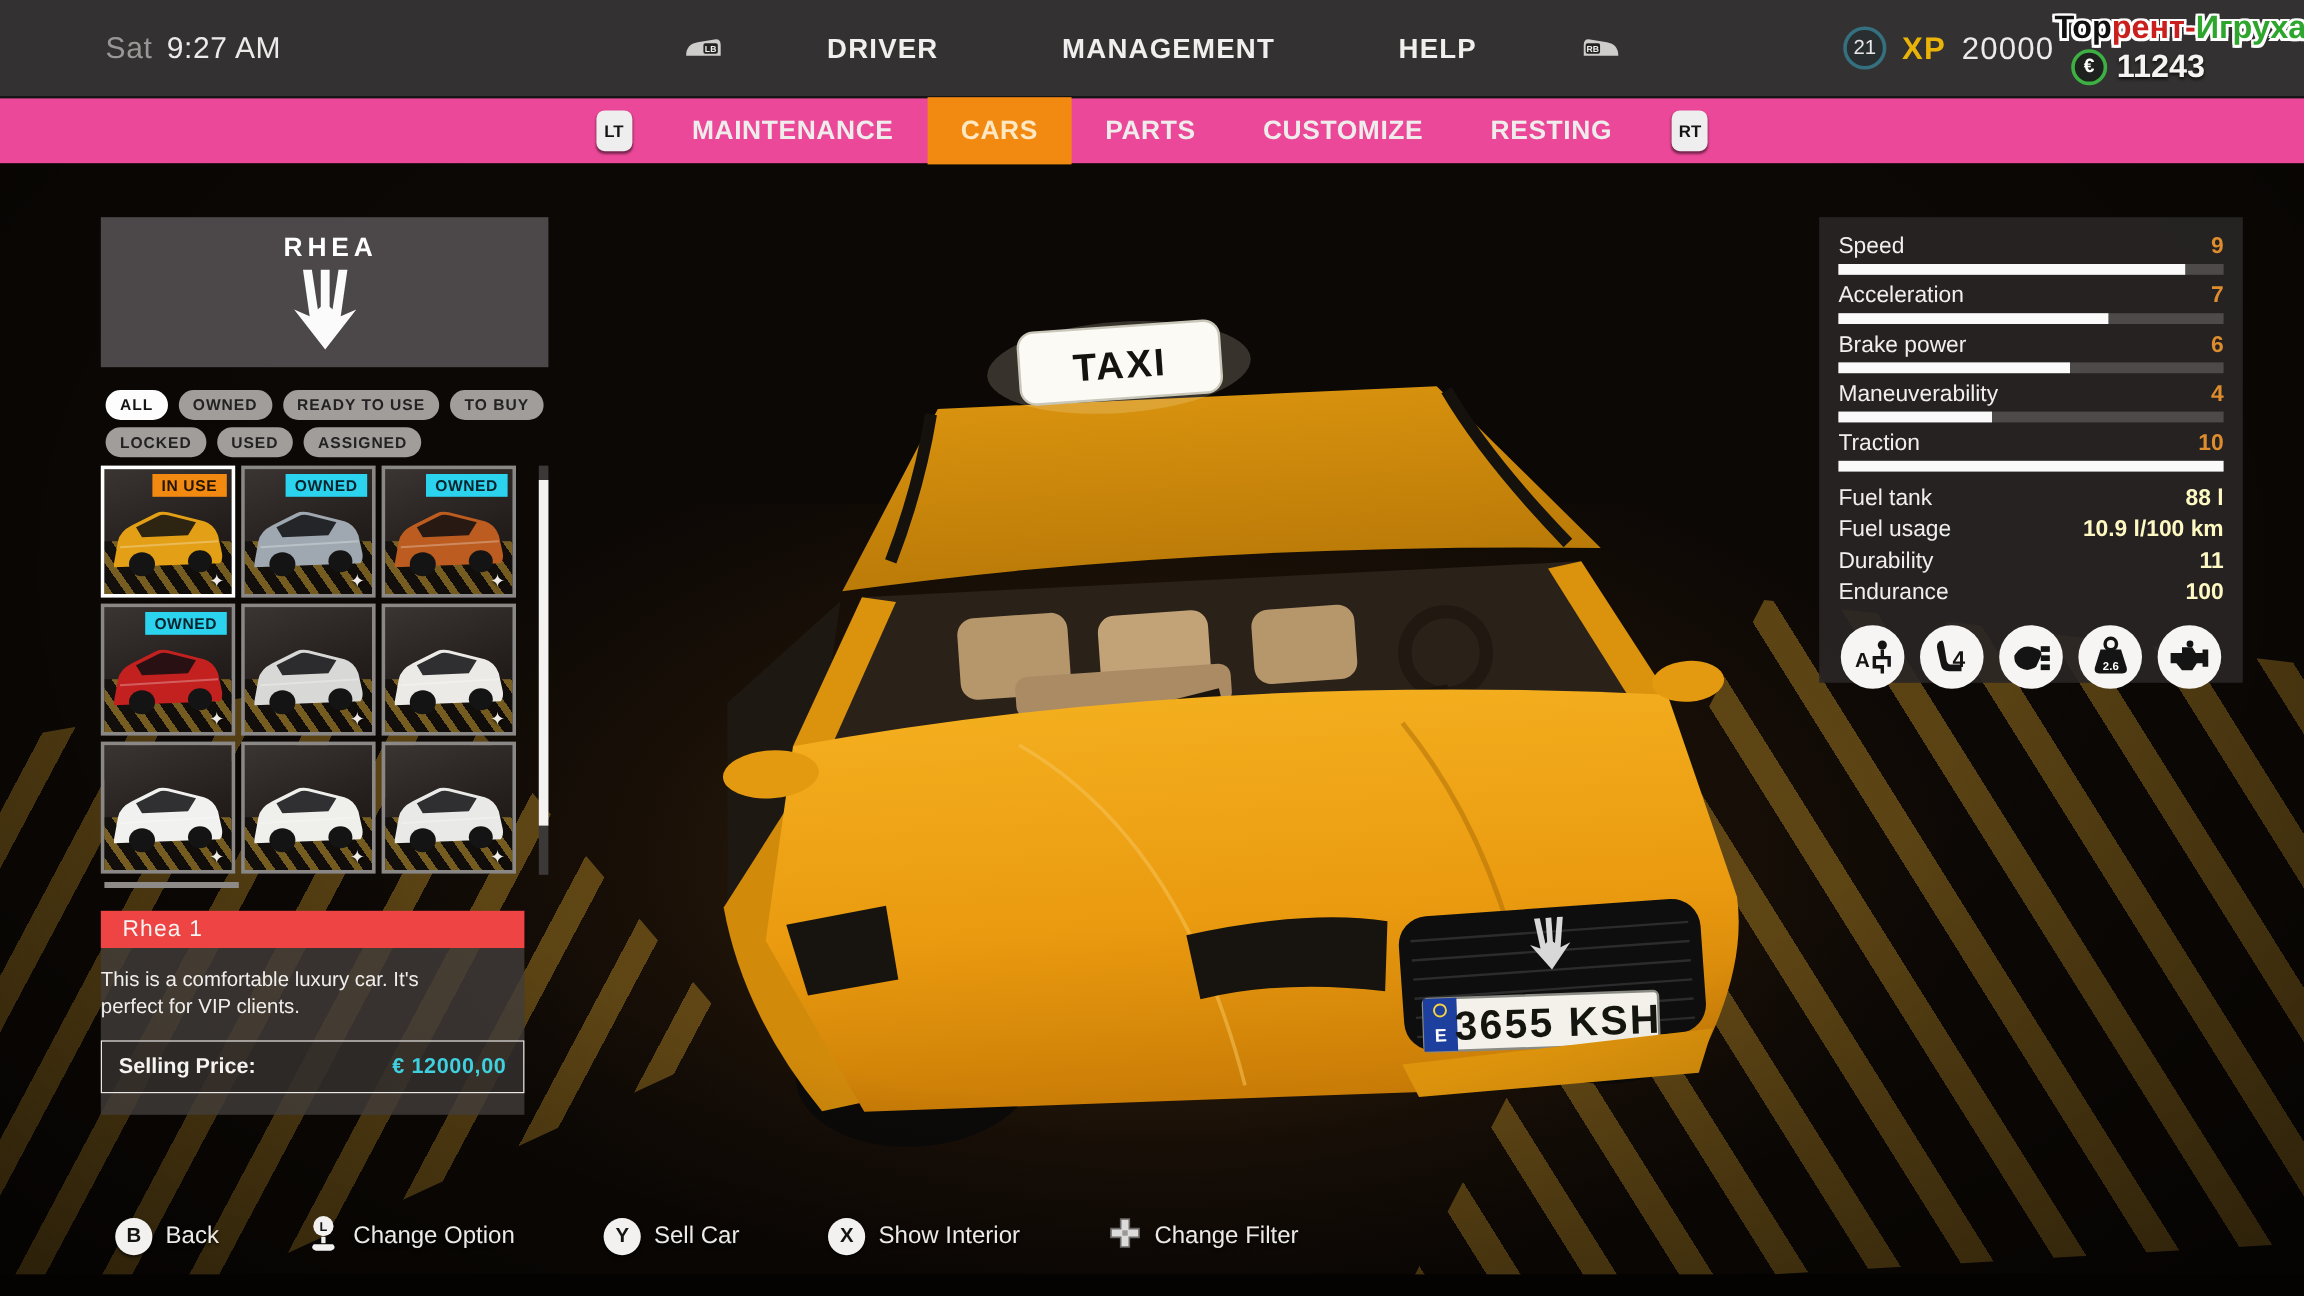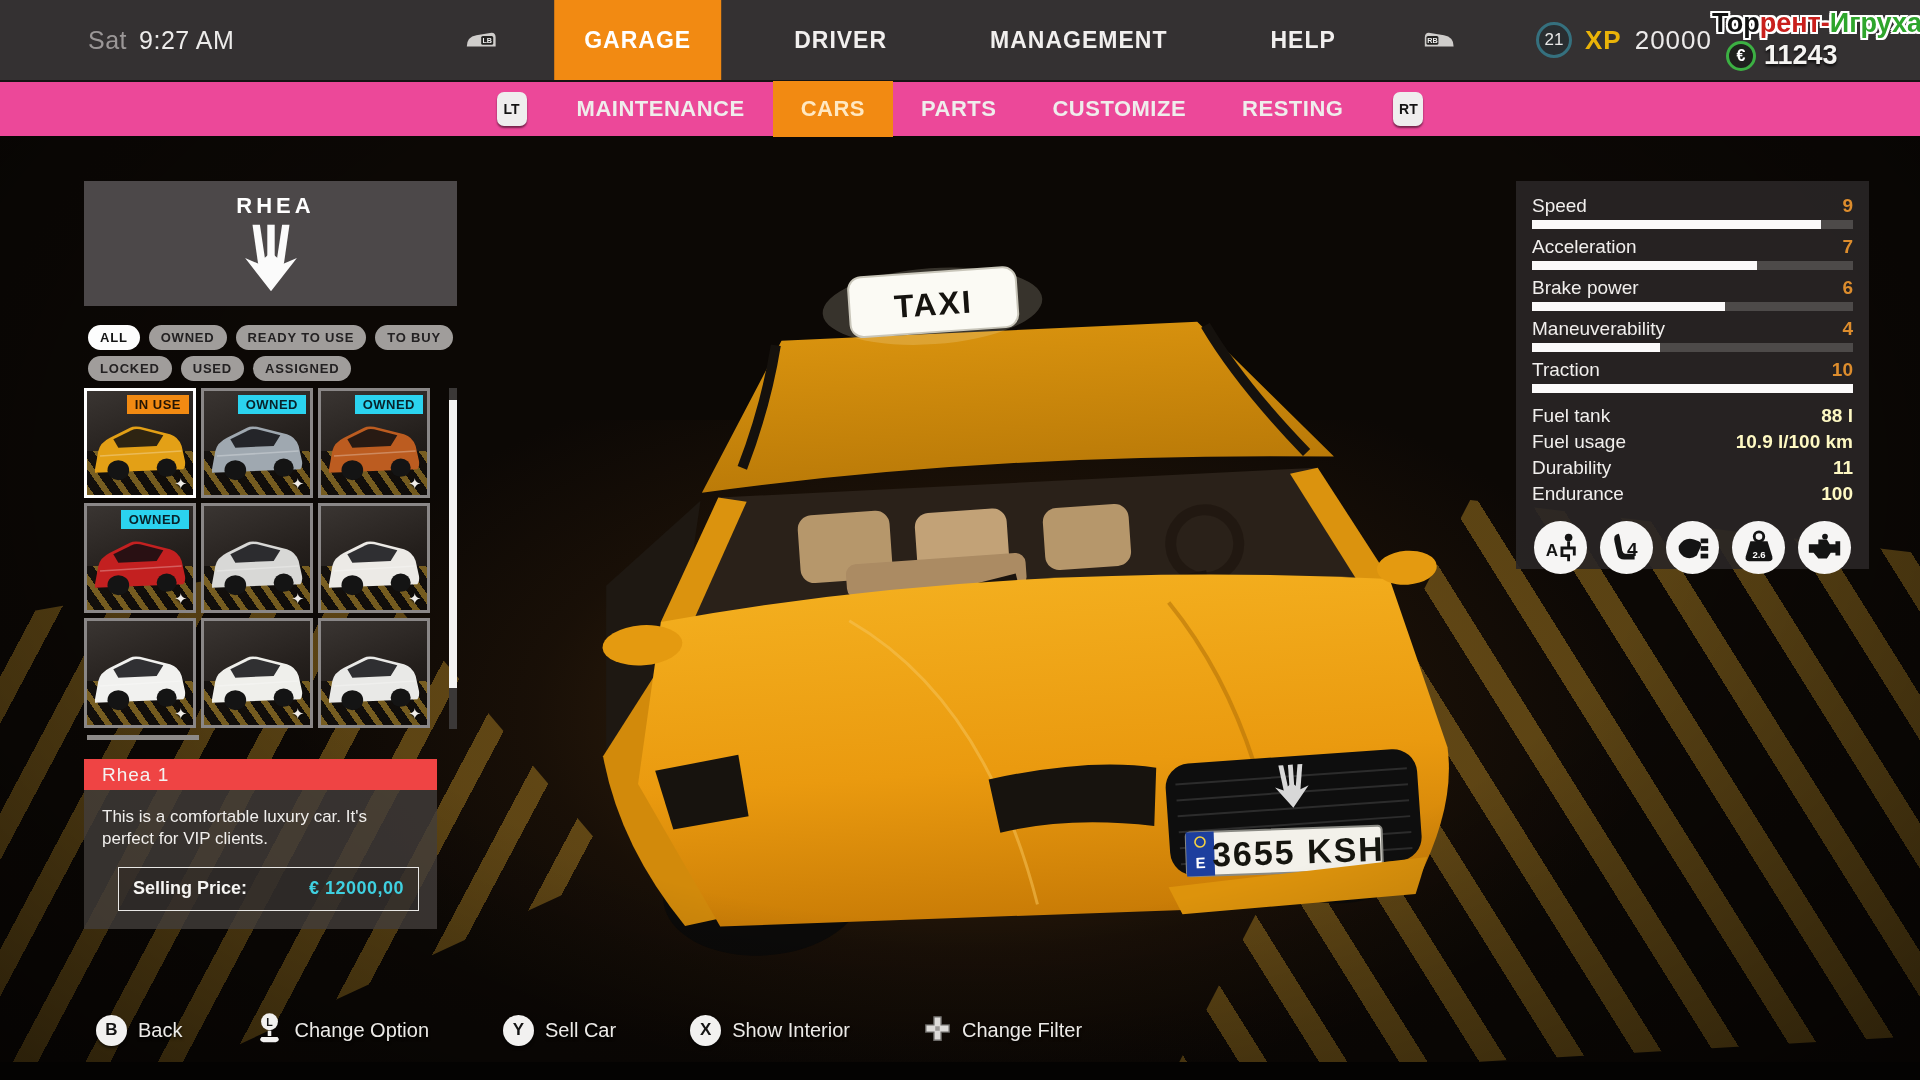--- a/index.html
+++ b/index.html
@@ -79,24 +79,24 @@
   .badge-inuse { background:#f28a12; color:#241504; }
   .badge-owned { background:#2bd3ef; color:#08232b; }
   .plus-glyph { position:absolute; right:6px; bottom:2px; color:#efece8; font-size:15px; z-index:2; text-shadow:0 1px 2px #000; }
   .v-scroll { position:absolute; left:449px; top:388px; width:8px; height:341px; background:#3b3837; z-index:10; }
   .v-thumb { position:absolute; left:0; top:12px; width:8px; height:288px; background:#f4f3f2; }
   .h-indicator { position:absolute; left:87px; top:735px; width:112px; height:5px; background:#8d8a88; z-index:10; }
 
   .info-panel { position:absolute; left:84px; top:759px; width:353px; z-index:10; }
   .info-header { height:31px; background:#ef4444; display:flex; align-items:center; padding-left:18px;
     font-size:19px; color:#f4f3f2; letter-spacing:1px; }
-  .info-body { background:rgba(66,61,59,.8); padding:16px 18px 18px; }
+  .info-body { background:rgba(66,61,59,.8); padding:16px 0 18px; }
   .info-desc { font-size:17px; line-height:1.32; color:#f0eeec; width:310px; }
   .price-box { margin-top:16px; border:1px solid #e9e8e6; height:44px; display:flex; align-items:center;
-    justify-content:space-between; padding:0 14px; background:rgba(30,27,26,.35);margin-left:16px; }
+    justify-content:space-between; padding:0 14px; background:rgba(30,27,26,.35); }
   .price-label { font-size:18px; font-weight:bold; color:#f5f4f2; }
   .price-value { font-size:18px; font-weight:bold; color:#3fd0e0; letter-spacing:.5px; }
 
   
   .stats-panel { position:absolute; left:1516px; top:181px; width:353px; height:388px; z-index:10;
     background:rgba(41,38,38,.9); padding:14px 16px; }
   .stat-row { margin-bottom:7px; }
   .stat-line { display:flex; justify-content:space-between; align-items:baseline; }
   .stat-label { font-size:19px; color:#f1efed; }
   .stat-value { font-size:19px; font-weight:bold; color:#dd8d2d; }
@@ -231,21 +231,20 @@
     <span class="day">Sat</span><span class="clock">9:27 AM</span>
   </div>
   <nav class="main-tabs">
     <span class="bumper">
       <svg viewBox="0 0 40 22" width="32" height="18">
           <path d="M2 19 Q2 7 14 5 L33 2 Q38 2 38 8 L38 19 Z" fill="#cfcdcb"></path>
           <rect x="20" y="6" width="15" height="11" rx="2" fill="#232221"></rect>
           <text x="27.5" y="15" text-anchor="middle" font-size="9" font-weight="bold" fill="#efefef">LB</text>
         </svg>
     </span>
-    <div class="tab active">GARAGE</div>
     <div class="tab">DRIVER</div>
     <div class="tab">MANAGEMENT</div>
     <div class="tab">HELP</div>
     <span class="bumper">
       <svg viewBox="0 0 40 22" width="32" height="18">
           <path d="M38 19 Q38 7 26 5 L7 2 Q2 2 2 8 L2 19 Z" fill="#cfcdcb"></path>
           <rect x="4" y="6" width="15" height="11" rx="2" fill="#232221"></rect>
           <text x="11.5" y="15" text-anchor="middle" font-size="9" font-weight="bold" fill="#efefef">RB</text>
         </svg>
     </span>

